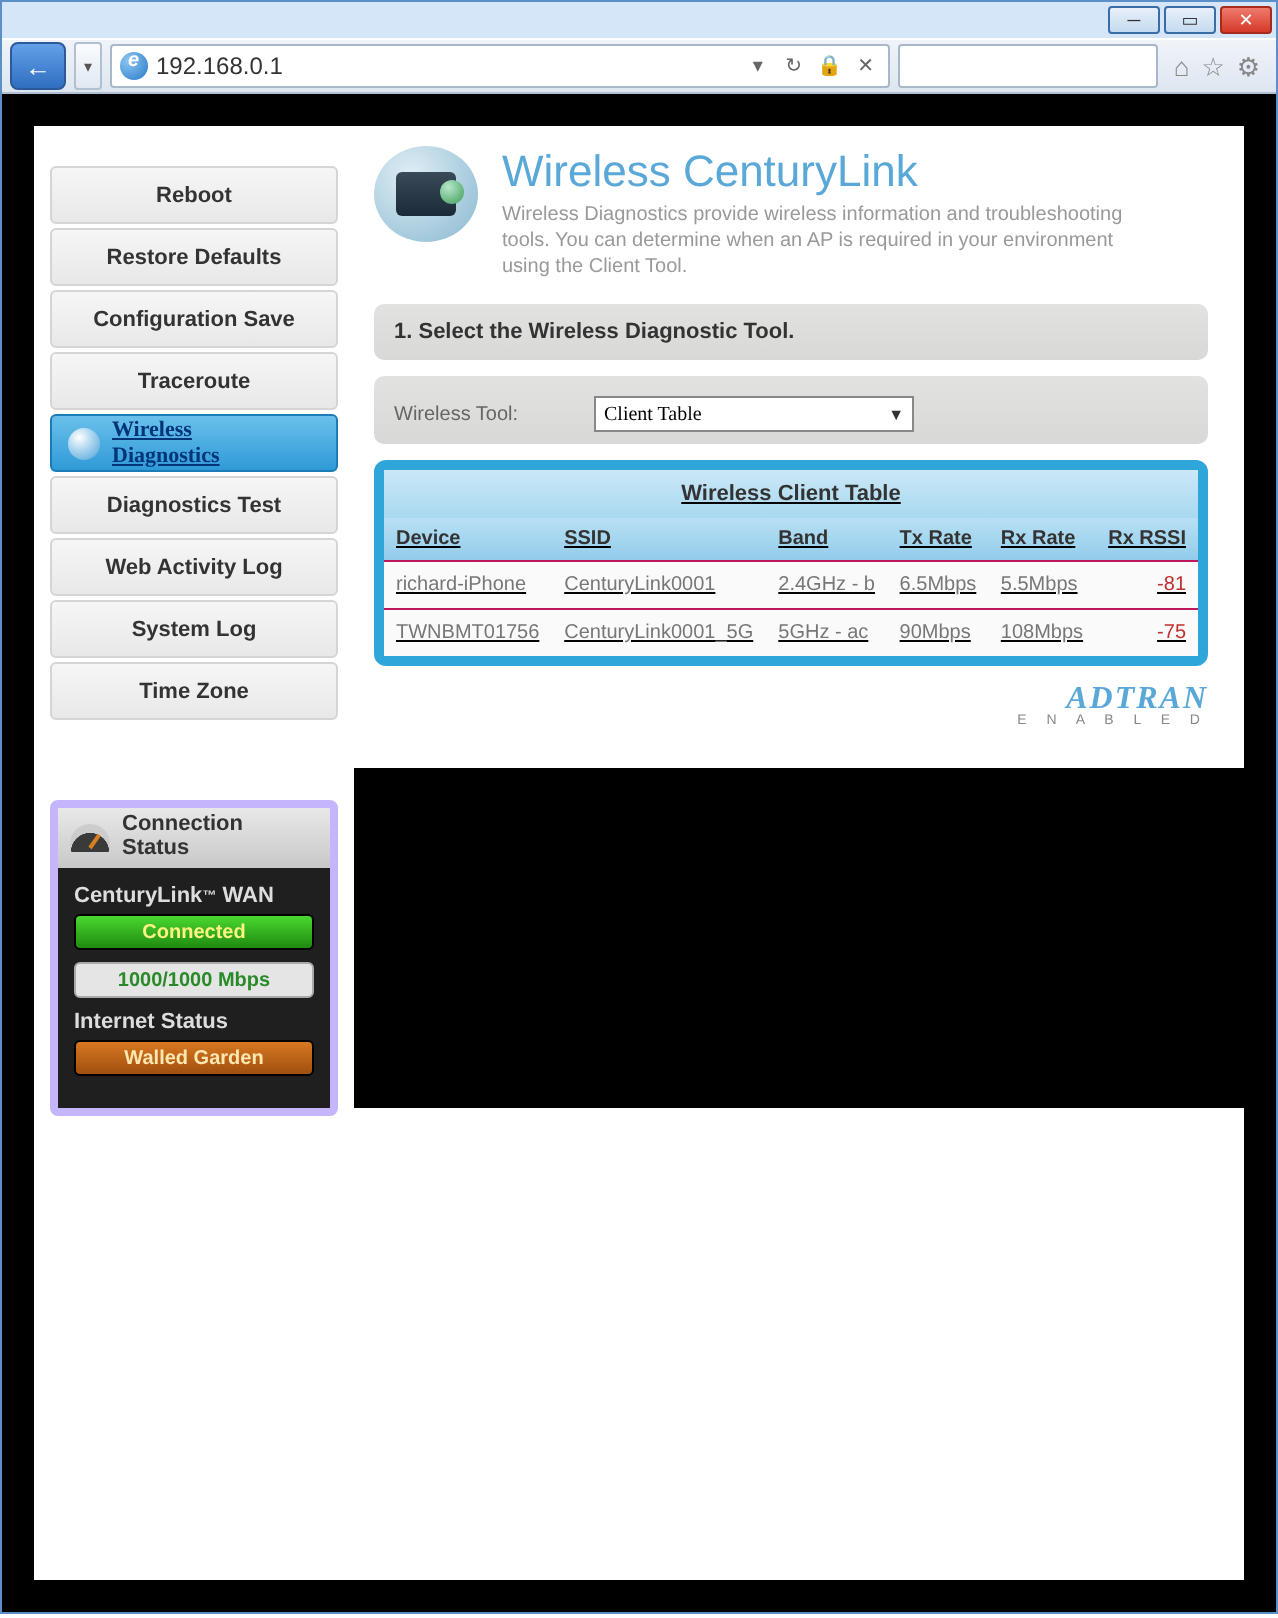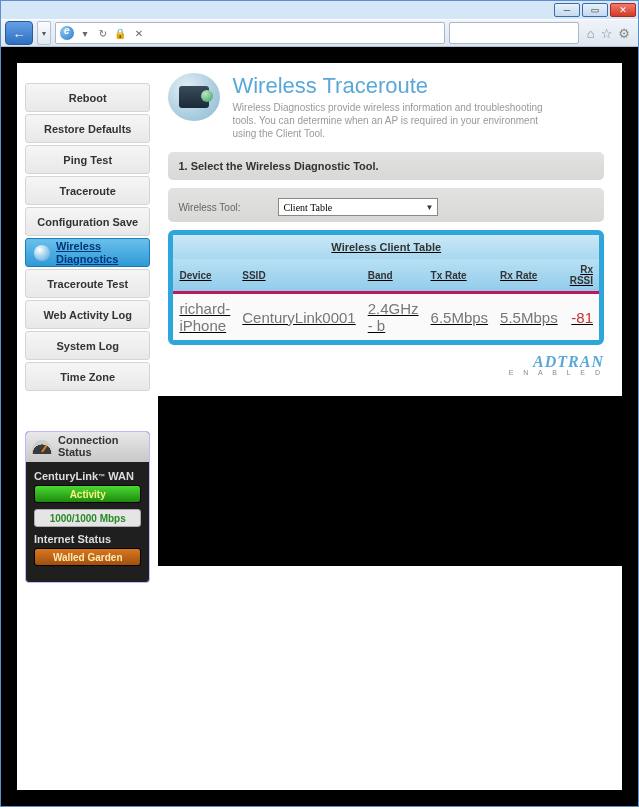--- a/index.html
+++ b/index.html
@@ -22,23 +22,23 @@
 .tbicons { display: flex; gap: 6px; color: #888; font-size: 13px; padding: 0 4px; }
 
 .content-area { background: #000; height: 759px; padding: 16px; }
 .inner-white { background: #fff; height: 100%; display: flex; overflow: hidden; }
 .left-col { width: 160px; padding: 20px 8px 10px 8px; background: #fff; }
 .right-col { flex: 1; padding: 10px 18px 10px 10px; }
 
 .nav-item { height: 29px; background: linear-gradient(#f6f6f6,#e8e8e8); border: 1px solid #d5d5d5; border-radius: 3px; margin-bottom: 2px; display: flex; align-items: center; justify-content: center; color: #333; font-size: 11px; font-weight: bold; cursor: pointer; }
 .nav-item.active { background: linear-gradient(#6ac0ea,#2f9ad8); border: 1px solid #1b7db8; color: #00357a; text-decoration: underline; justify-content: flex-start; padding-left: 8px; }
 .nav-icon { width: 16px; height: 16px; border-radius: 50%; background: radial-gradient(circle at 35% 30%,#fff,#b0d8f0 40%,#4aa0d8); margin-right: 6px; flex-shrink: 0; }
-.nav-text-multi { line-height: 1.1; }
-
-.status-box { margin-top: 40px; background: #1f1f1f; border-radius: 4px; overflow: hidden; border: 1px solid #c4b5fd; }
+.nav-text-multi { line-height: 1.1; font-family: Liberation Serif, serif; }
+
+.status-box { margin-top: 40px; background: #1f1f1f; border-radius: 4px; overflow: hidden; border: 4px solid #c4b5fd; }
 .status-head { background: linear-gradient(#e8e8e8,#c8c8c8); height: 30px; display: flex; align-items: center; padding: 0 6px; gap: 6px; }
 .gauge { width: 20px; height: 14px; background: radial-gradient(circle at 50% 100%, #3a3a3a 55%, #ccc 56%); border-radius: 12px 12px 2px 2px; position: relative; }
 .gauge::after { content:""; position:absolute; left:9px; bottom:2px; width:2px; height:8px; background:#d88020; transform-origin:bottom; transform:rotate(35deg); }
 .status-body { padding: 8px 8px 10px 8px; color: #ddd; font-size: 11px; }
 .wan-label { font-weight: bold; margin-bottom: 3px; display: flex; align-items: center; }
 .tm { font-size: 7px; vertical-align: super; }
 .pill { height: 18px; border-radius: 3px; display: flex; align-items: center; justify-content: center; font-size: 10px; font-weight: bold; margin-bottom: 6px; border: 1px solid #000; }
 .pill.green { background: linear-gradient(#4ad830,#1f8a10); color: #fff280; }
 .pill.white { background: #e5e5e5; color: #2a8a2a; border-color: #aaa; }
 .pill.orange { background: linear-gradient(#d87820,#a04f10); color: #ffe8b0; }
@@ -55,21 +55,21 @@
 .panel-row { display: flex; align-items: center; margin-top: 4px; }
 .panel-label { width: 100px; color: #666; font-size: 10px; }
 .select-box { flex: 0 0 160px; height: 18px; border: 1px solid #888; background: #fff; font-size: 10px; padding: 0 18px 0 4px; display: flex; align-items: center; position: relative; font-family: Liberation Serif, serif; }
 .select-box::after { content:"▼"; position:absolute; right:4px; font-size:8px; color:#333; }
 
 .table-outer { border: 5px solid #2fa6da; border-radius: 6px; background: #be185d; padding: 0; margin-bottom: 8px; text-decoration: underline; }
 .table-title-row { text-align: center; font-weight: bold; color: #333; font-size: 11px; padding: 6px 0; background: linear-gradient(#cbe8f6,#a8d8f0); }
 .tbl { width: 100%; border-collapse: collapse; background: #fff; }
 .tbl th { background: linear-gradient(#b8e0f4,#92cceb); font-size: 10px; font-weight: bold; color: #333; text-align: left; padding: 5px 6px; }
 .tbl th:last-child, .tbl td.rssi { text-align: right; }
-.tbl td { font-size: 15px; color: #777; padding: 6px 6px; border-top: 3px solid #be185d; background: #fafafa; }
+.tbl td { font-size: 10px; color: #777; padding: 6px 6px; border-top: 1px solid #be185d; background: #fafafa; }
 .tbl td.rssi { color: #c03030; }
 
 .brand { text-align: right; margin-top: 4px; }
 .brand-main { font-size: 16px; font-weight: bold; font-style: italic; color: #5aa8d8; font-family: Georgia, serif; letter-spacing: 1px; }
 .brand-sub { font-size: 7px; color: #888; letter-spacing: 4px; margin-top: -2px; }
 
 .black-bottom { background:#000; height:170px; }
 </style>
 </head>
 <body>
@@ -78,20 +78,21 @@
   <div class="titlebar">
     <div class="winbtn">─</div>
     <div class="winbtn">▭</div>
     <div class="winbtn close">✕</div>
   </div>
   <div class="toolbar">
     <div class="navbtn">←</div>
     <div class="navdrop">▾</div>
     <div class="addrbar">
       <span class="ie-icon"></span>
+      <span class="addr">192.168.0.1</span>
       <span class="addrctrl">▾</span>
       <span class="addrctrl">↻</span>
       <span class="addrctrl">🔒</span>
       <span class="addrctrl">✕</span>
     </div>
     <div class="searchbox"></div>
     <div class="tbicons">
       <span>⌂</span>
       <span>☆</span>
       <span>⚙</span>
@@ -101,73 +102,70 @@
   <div class="content-area">
     <div class="inner-white">
       <div class="left-col">
         <div class="nav-item">
             <span>Reboot</span>
           </div>
         <div class="nav-item">
             <span>Restore Defaults</span>
           </div>
         <div class="nav-item">
-            <span>Ping Test</span>
+            <span>Configuration Save</span>
           </div>
         <div class="nav-item">
             <span>Traceroute</span>
-          </div>
-        <div class="nav-item">
-            <span>Configuration Save</span>
           </div>
         <div class="nav-item active">
           <span class="nav-icon"></span>
           <span class="nav-text-multi"><span>Wireless</span><br><span>Diagnostics</span></span>
         </div>
         <div class="nav-item">
-            <span>Traceroute Test</span>
+            <span>Diagnostics Test</span>
           </div>
         <div class="nav-item">
             <span>Web Activity Log</span>
           </div>
         <div class="nav-item">
             <span>System Log</span>
           </div>
         <div class="nav-item">
             <span>Time Zone</span>
           </div>
 
         <div class="status-box">
           <div class="status-head">
             <span class="gauge"></span>
             <span style="font-weight:bold;color:#333;line-height:1.05;"><span>Connection</span><br><span>Status</span></span>
           </div>
           <div class="status-body">
             <div class="wan-label"><span>CenturyLink</span><span class="tm">™</span>&nbsp;<span>WAN</span></div>
             <div class="pill green">
-                <span>Activity</span>
+                <span>Connected</span>
               </div>
             <div class="pill white">
                 <span>1000/1000 Mbps</span>
               </div>
             <div style="font-weight:bold;margin:4px 0 3px;">Internet Status</div>
             <div class="pill orange">
                 <span>Walled Garden</span>
               </div>
           </div>
         </div>
       </div>
 
       <div class="right-col">
         <div class="page-header">
           <div class="hdr-icon">
               <div class="device-shape"></div>
             </div>
           <div>
-            <div class="page-title">Wireless Traceroute</div>
+            <div class="page-title">Wireless CenturyLink</div>
             <div class="page-desc">Wireless Diagnostics provide wireless information and troubleshooting tools. You can determine when an AP is required in your environment using the Client Tool.</div>
           </div>
         </div>
 
         <div class="panel">
           <div class="panel-title">1. Select the Wireless Diagnostic Tool.</div>
         </div>
         <div class="panel" style="padding:6px 10px;">
           <div class="panel-row">
             <div class="panel-label">Wireless Tool:</div>
@@ -190,20 +188,28 @@
               <th>Rx RSSI</th>
             </tr>
             <tr>
               <td>richard-iPhone</td>
                   <td>CenturyLink0001</td>
                   <td>2.4GHz - b</td>
                   <td>6.5Mbps</td>
                   <td>5.5Mbps</td>
                   <td class="rssi">-81</td>
             </tr>
+            <tr>
+              <td>TWNBMT01756</td>
+                  <td>CenturyLink0001_5G</td>
+                  <td>5GHz - ac</td>
+                  <td>90Mbps</td>
+                  <td>108Mbps</td>
+                  <td class="rssi">-75</td>
+            </tr>
           </tbody>
             </table>
         </div>
 
         <div class="brand">
           <div class="brand-main">ADTRAN</div>
           <div class="brand-sub">E N A B L E D</div>
         </div>
 
         <div class="black-bottom" style="margin:20px -18px -10px -10px;"></div>

